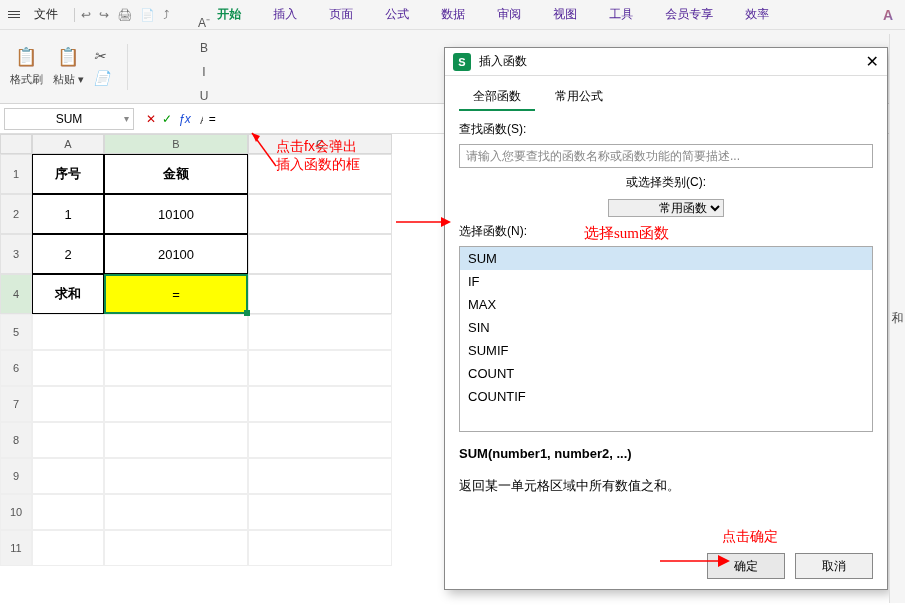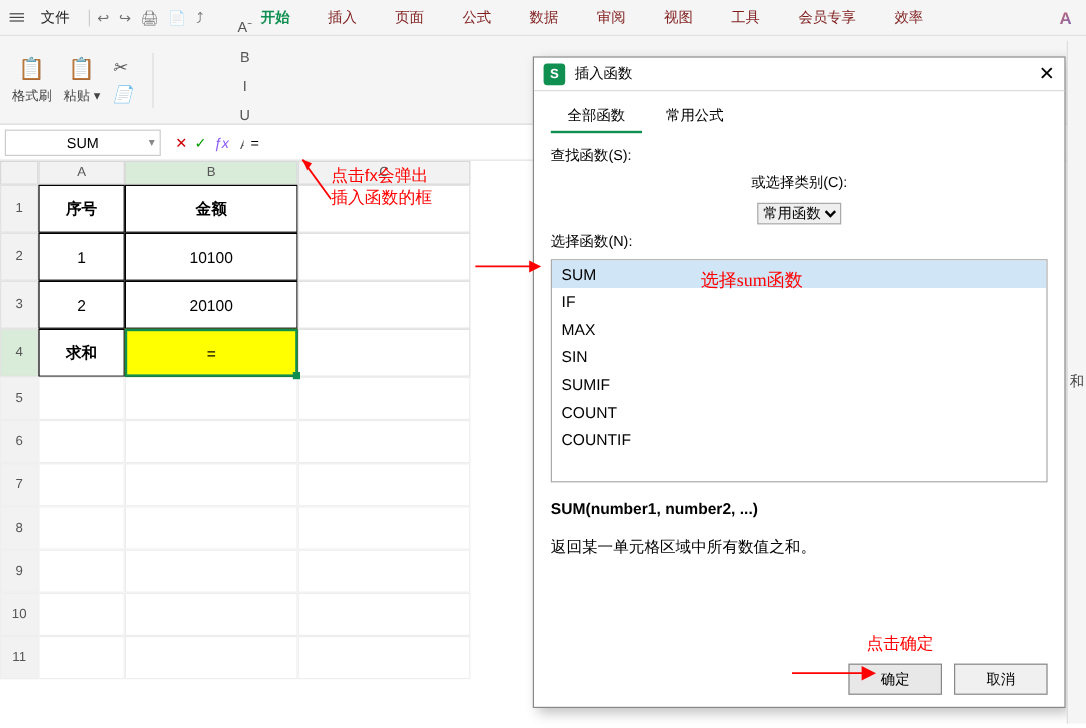--- a/index.html
+++ b/index.html
@@ -7,42 +7,42 @@
 
 
 .menubar { height:30px; display:flex; align-items:center; padding:0 6px; background:#f5f5f5; border-bottom:1px solid #e0e0e0; gap:2px; }
 .menubar .hb { width:16px; display:flex; flex-direction:column; gap:2px; padding:0 2px; cursor:pointer; }
 .menubar .hb span { height:1px; background:#444; }
 .menubar .file-btn { padding:2px 10px; color:#222; cursor:pointer; }
 .menubar .sep { width:1px; height:14px; background:#ccc; margin:0 4px; }
 .menubar .q-icons { display:flex; gap:8px; opacity:.55; }
 .menubar .q-icons span { cursor:pointer; }
 .tabs { display:flex; margin-left:30px; }
-.tabs .tab { padding:4px 16px; color:#7f1d1d; cursor:pointer; }
+.tabs .tab { padding:4px 16px; color:#4c1d95; cursor:pointer; }
 .tabs .tab.active { color:#0f8f50; font-weight:700; }
 .menubar .ai-dot { margin-left:auto; font-weight:700; font-size:14px; background:linear-gradient(135deg,#c66,#66c); -webkit-background-clip:text; color:transparent; padding-right:6px; }
 
 
 .ribbon { height:74px; background:#f5f5f5; border-bottom:1px solid #d5d5d5; display:flex; align-items:center; padding:4px 10px; gap:10px; }
 .rgroup { display:flex; flex-direction:column; align-items:center; gap:4px; }
 .ricon { font-size:18px; color:#555; }
 .rlabel { font-size:11px; color:#444; }
 .ctrl { display:flex; align-items:center; gap:6px; font-size:12px;flex-direction:column; }
 .ctrl i { color:#555; font-style:normal; cursor:pointer; padding:2px 4px; }
 .dd { border:1px solid #ccc; background:#fff; padding:2px 6px; display:inline-flex; align-items:center; height:22px; }
 .font-dd { width:120px; } .size-dd { width:46px; justify-content:center; }
 .vsep { width:1px; height:46px; background:#ddd; margin:0 6px; }
 
 
 .fbar { height:30px; display:flex; align-items:center; padding:2px 4px; gap:6px; background:#fff; border-bottom:1px solid #ddd; }
 .namebox { border:1px solid #ccc; background:#fff; height:22px; width:130px; display:flex; align-items:center; justify-content:center; position:relative; }
 .namebox::after { content:"▾"; position:absolute; right:4px; color:#888; font-size:10px; }
 .fb-btns { display:flex; gap:6px; align-items:center; padding:0 6px; }
 .fb-btns span { cursor:pointer; }
-.fx-c { color:#c00; } .fx-k { color:#090; } .fx-i { font-style:italic; color:#8b5cf6; }
+.fx-c { color:#c00; } .fx-k { color:#090; } .fx-i { font-style:italic; color:#1d4ed8; }
 .f-in { border:0; outline:0; flex:0 0 auto; width:196px; padding:0 6px; font-size:12px; }
 
 
 .sheet { position:absolute; top:134px; left:0; right:0; bottom:0; overflow:hidden; background:#fff; }
 .colhdr { display:grid; grid-template-columns:32px 72px 144px 144px; height:20px; }
 .colhdr div { border:1px solid #d8d8d8; background:#f2f2f2; display:flex; align-items:center; justify-content:center; color:#555; font-size:11px; }
 .colhdr div.sel { background:#d9ecd9; }
 .row { display:grid; grid-template-columns:32px 72px 144px 144px; }
 .rowh, .cell { border:1px solid #e2e2e2; height:40px; display:flex; align-items:center; justify-content:center; }
 .rowh { background:#f2f2f2; color:#555; font-size:11px; }
@@ -66,21 +66,21 @@
 .dlg-title .s { width:18px; height:18px; background:#0f8f50; border-radius:3px; color:#fff; display:flex; align-items:center; justify-content:center; font-weight:700; font-size:11px; }
 .dlg-title .x { margin-left:auto; font-size:16px; cursor:pointer; }
 .dlg-tabs { display:flex; margin:8px 0 2px 14px; gap:6px; }
 .dlg-tabs .dt { padding:4px 14px; border-bottom:2px solid transparent; cursor:pointer; }
 .dlg-tabs .dt.active { border-bottom:2px solid #0f8f50; color:#000; }
 .dlg-body { padding:8px 14px; display:flex; flex-direction:column; gap:6px; flex:1; }
 .lbl { font-size:12px; }
 .d-in { width:100%; border:1px solid #aaa; height:24px; padding:0 6px; font-size:12px; }
 .d-in::placeholder { color:#888; }
 .drow { display:flex; align-items:center; gap:8px;flex-direction:column; }
-.drow select { flex:1; height:22px; border:1px solid #aaa; font-size:12px; }
+.drow select { flex:1; height:22px; border:1px solid #aaa; font-size:12px;padding-left:46px; }
 .flist { border:1px solid #aaa; height:186px; overflow:auto; font-size:13px; }
 .flist div { padding:4px 8px; cursor:pointer; }
 .flist div.sel { background:#d0e5f5; }
 .desc-strong { font-weight:700; font-size:13px; margin-top:8px; }
 .desc { font-size:13px; margin-top:10px; }
 .dlg-foot { padding:10px 14px; display:flex; justify-content:flex-end; gap:10px; }
 .btn { width:78px; height:26px; border:1px solid #888; background:#f0f0f0; cursor:pointer; font-size:12px; }
 .btn.primary { background:#e8e8e8; }
 </style>
 </head>
@@ -241,20 +241,21 @@
     <div class="s">S</div>
     <span>插入函数</span>
     <span class="x">✕</span>
   </div>
   <div class="dlg-tabs">
     <div class="dt active">全部函数</div>
     <div class="dt">常用公式</div>
   </div>
   <div class="dlg-body">
     <span class="lbl">查找函数(S):</span>
+    <input class="d-in" placeholder="请输入您要查找的函数名称或函数功能的简要描述..." style="">
     <div class="drow">
       <span class="lbl">或选择类别(C):</span>
       <select><option>常用函数</option></select>
     </div>
     <span class="lbl">选择函数(N):</span>
     <div class="flist">
       <div class="sel">SUM</div>
       <div>IF</div>
       <div>MAX</div>
       <div>SIN</div>

